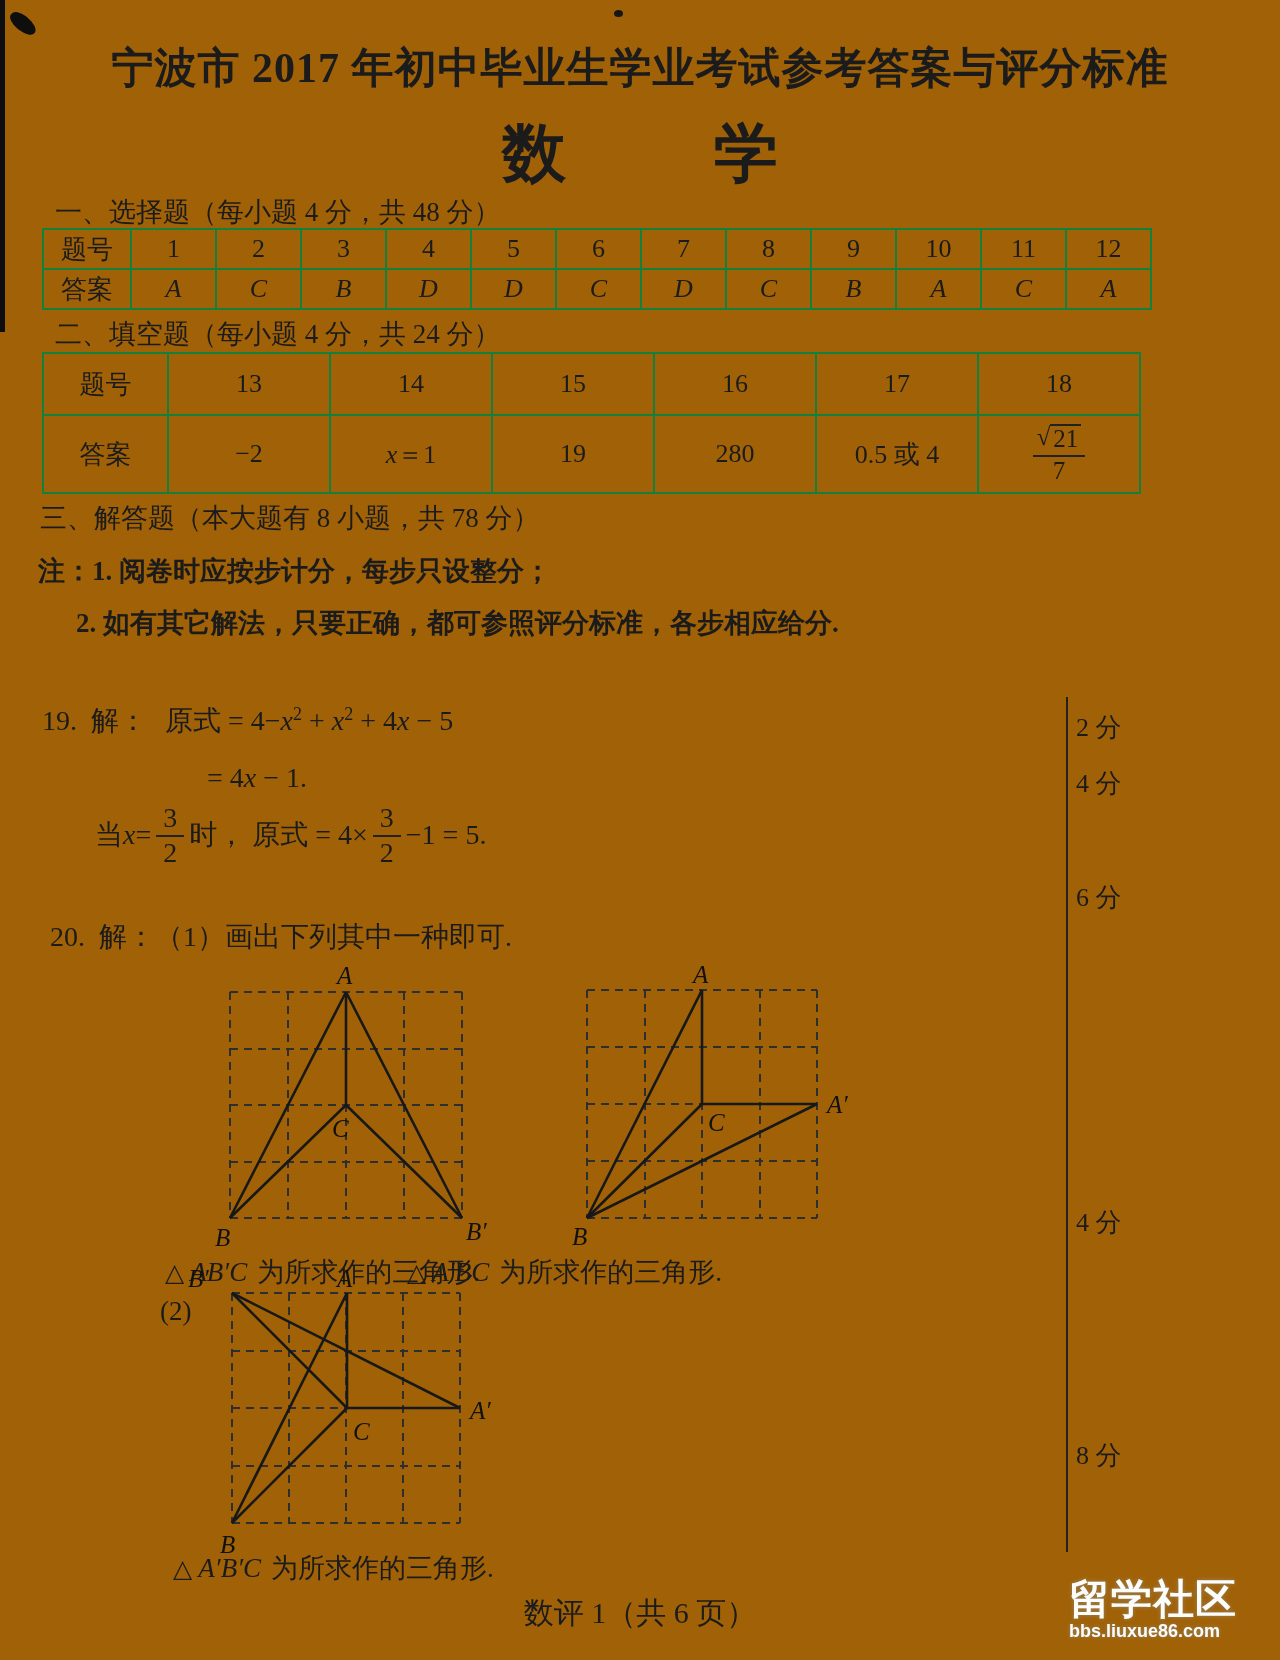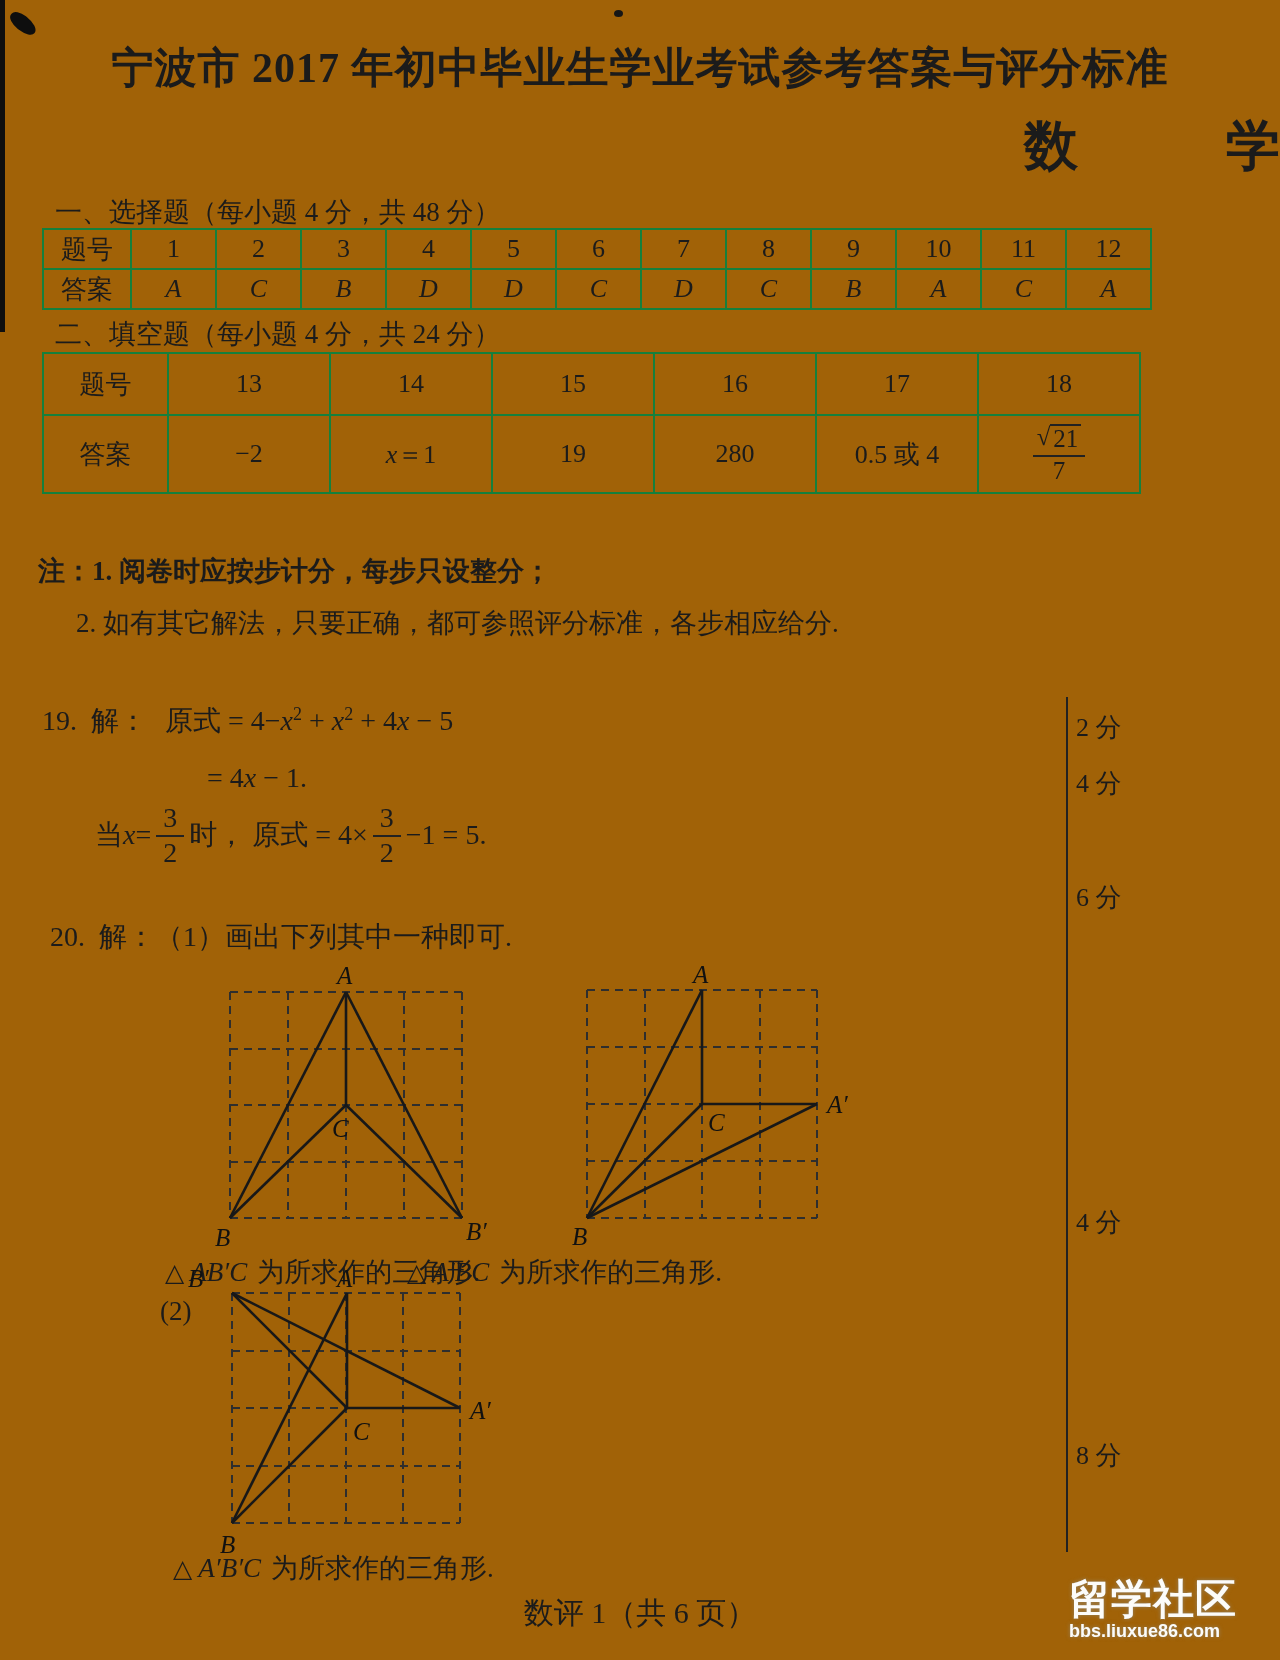--- a/index.html
+++ b/index.html
@@ -4,22 +4,22 @@
 <style>
   html,body { margin:0; padding:0; background:#e9e9e6; }
   .page {
     position:relative; width:1280px; height:1660px; margin:0 auto;
     background:#a16207; overflow:hidden;
     font-family:"Liberation Serif","DejaVu Serif",serif; color:#1b1b1b;
   }
   .abs { position:absolute; }
   .title { top:40px; left:0; width:100%; text-align:center;
     font-size:42px; font-weight:bold; letter-spacing:1px; }
-  .subject { top:110px; left:0; width:100%; text-align:right;
-    font-size:54px; font-weight:bold; }
+  .subject { top:110px; left:0; width:100%; text-align:center;
+    font-size:64px; font-weight:bold; }
   .subject .gap { margin-left:148px; }
   .h-sec { font-size:27px; white-space:nowrap; }
 
   table.anskey { position:absolute; border-collapse:collapse; table-layout:fixed; }
   table.anskey td { border:2px solid #15803d; text-align:center; vertical-align:middle;
     font-size:26px; padding:0; background:transparent; }
   table.t1 { left:42px; top:228px; }
   table.t1 td { height:38px; }
   table.t1 td.lbl { width:86px; }
   table.t1 td.c { width:83px; }
@@ -146,22 +146,23 @@
       <td class="c">
         <span class="f18"><span class="top">
                 <span class="rad">√</span>
                 <span class="ov">21</span>
               </span><span class="bot">7</span></span>
       </td>
     </tr>
   </tbody>
     </table>
 
+  <div class="abs h-sec" style="left:40px; top:500px;">三、解答题（本大题有 8 小题，共 78 分）</div>
   <div class="abs note" style="left:38px; top:553px;font-weight:bold;">注：1. 阅卷时应按步计分，每步只设整分；</div>
-  <div class="abs note" style="left:76px; top:605px;">2. 如有其它解法，只要正确，都可参照评分标准，各步相应给分.</div>
+  <div class="abs note" style="left:76px; top:605px;font-weight:bold;">2. 如有其它解法，只要正确，都可参照评分标准，各步相应给分.</div>
 
   <div class="abs formula" style="left:42px; top:702px;">
     <span class="mr14">19.</span><span class="mr18">解：</span><span>原式 = 4−</span><i>x</i><sup>2</sup><span> + </span><i>x</i><sup>2</sup><span> + 4</span><i>x</i><span> − 5</span>
   </div>
   <div class="abs formula" style="left:207px; top:762px;">
     <span>= 4</span><i>x</i><span> − 1.</span>
   </div>
   <div class="abs formula fxrow" style="left:95px; top:798px; height:74px;">
     <span>当 </span>
       <i>x</i>

